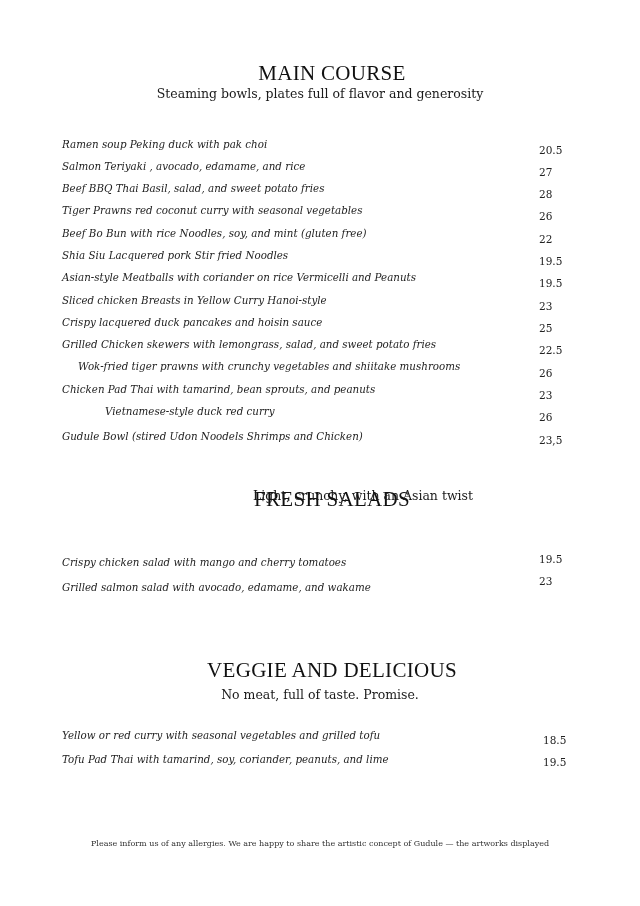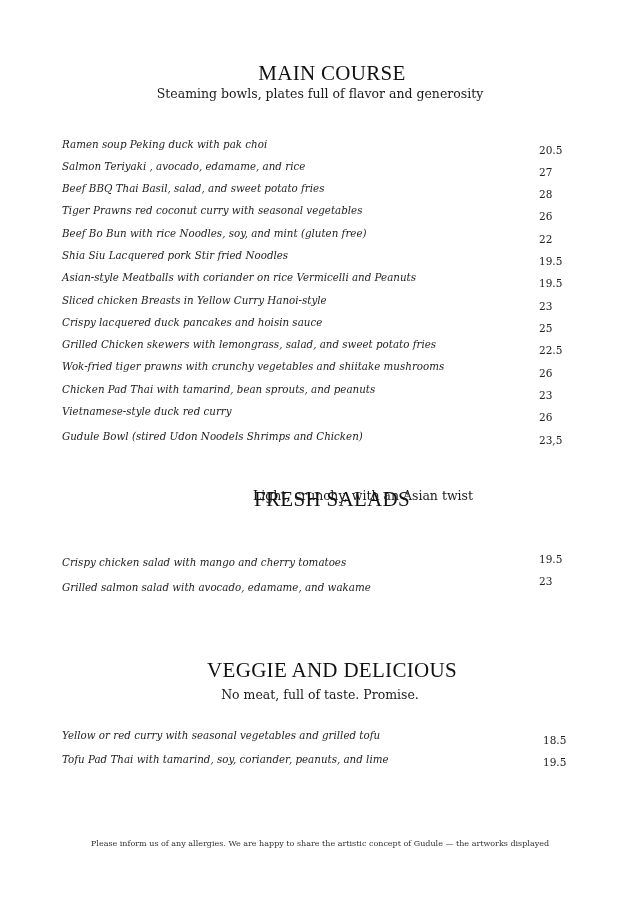--- a/index.html
+++ b/index.html
@@ -44,27 +44,27 @@
 
   <div class="item" style="top:294px;">Sliced chicken Breasts in Yellow Curry Hanoi-style</div>
   <div class="price" style="top:300px;left:539px;">23</div>
 
   <div class="item" style="top:316px;">Crispy lacquered duck pancakes and hoisin sauce</div>
   <div class="price" style="top:322px;left:539px;">25</div>
 
   <div class="item" style="top:338px;">Grilled Chicken skewers with lemongrass, salad, and sweet potato fries</div>
   <div class="price" style="top:344px;left:539px;">22.5</div>
 
-  <div class="item" style="top:360px;">Wok-fried tiger prawns with crunchy vegetables and shiitake mushrooms</div>
+  <div class="item" style="top:360px;margin-left:16px;">Wok-fried tiger prawns with crunchy vegetables and shiitake mushrooms</div>
   <div class="price" style="top:367px;left:539px;">26</div>
 
   <div class="item" style="top:383px;">Chicken Pad Thai with tamarind, bean sprouts, and peanuts</div>
   <div class="price" style="top:389px;left:539px;">23</div>
 
-  <div class="item" style="top:405px;">Vietnamese-style duck red curry</div>
+  <div class="item" style="top:405px;margin-left:43px;">Vietnamese-style duck red curry</div>
   <div class="price" style="top:411px;left:539px;">26</div>
 
   <div class="item" style="top:430px;">Gudule Bowl (stired Udon Noodels Shrimps and Chicken)</div>
   <div class="price" style="top:434px;left:539px;">23,5</div>
 </div>
 
 <div>
   <div class="sec-title" style="top:487px;">FRESH SALADS</div>
   <div class="sec-sub" style="top:488px;padding-left:43px;">Light, crunchy, with an Asian twist</div>
 

